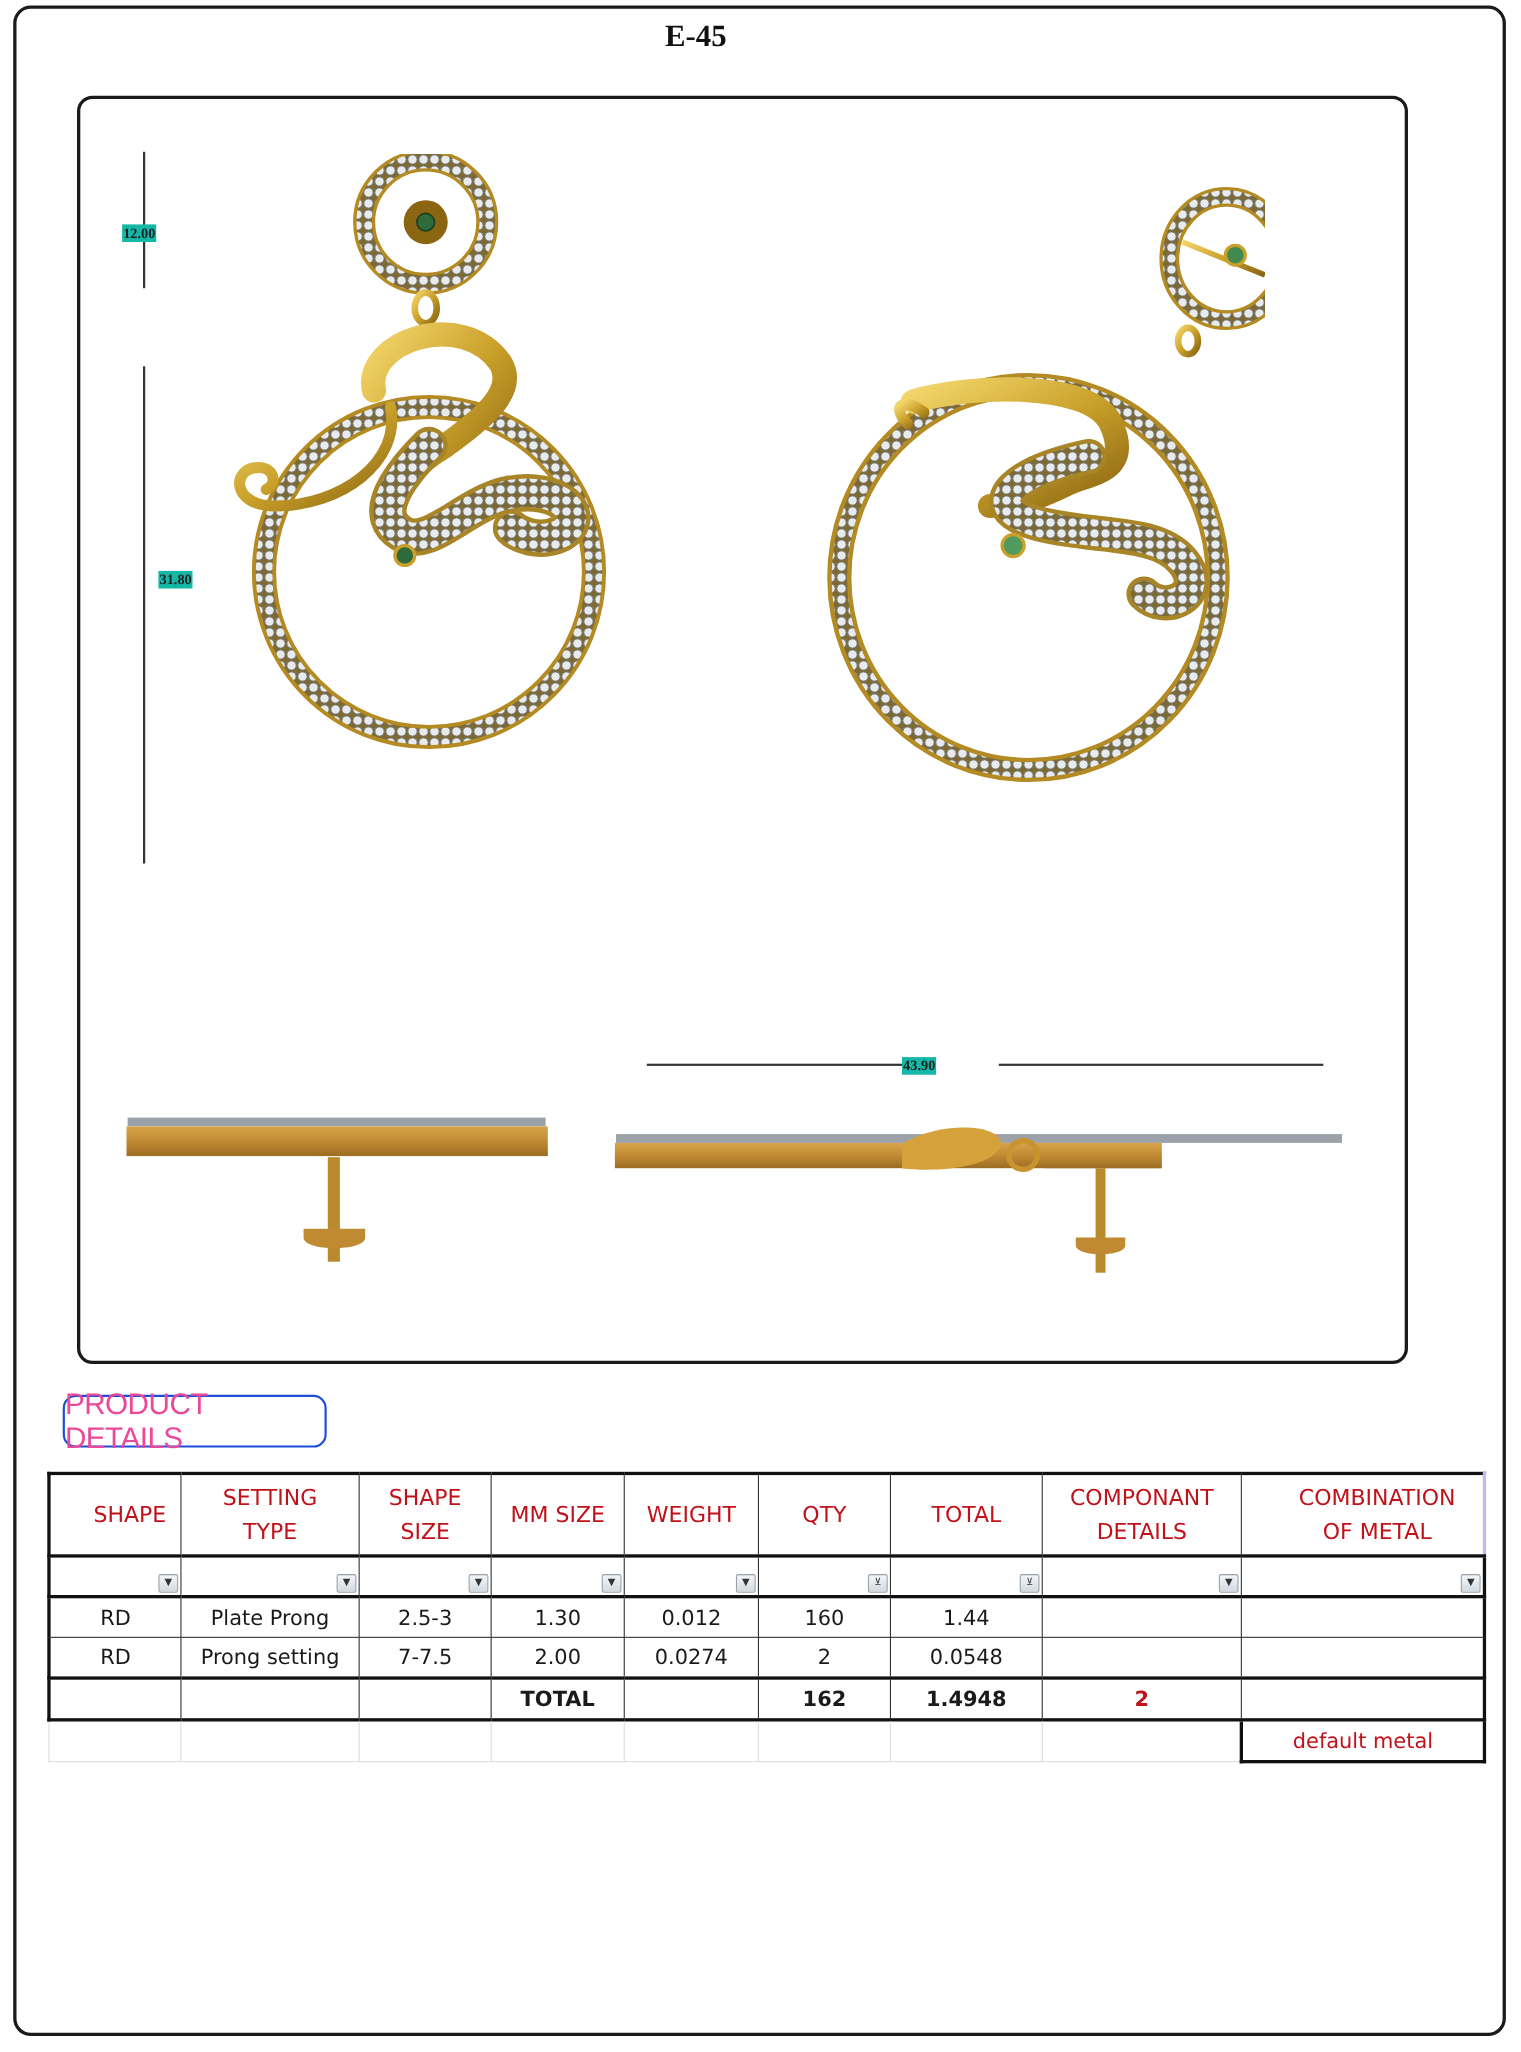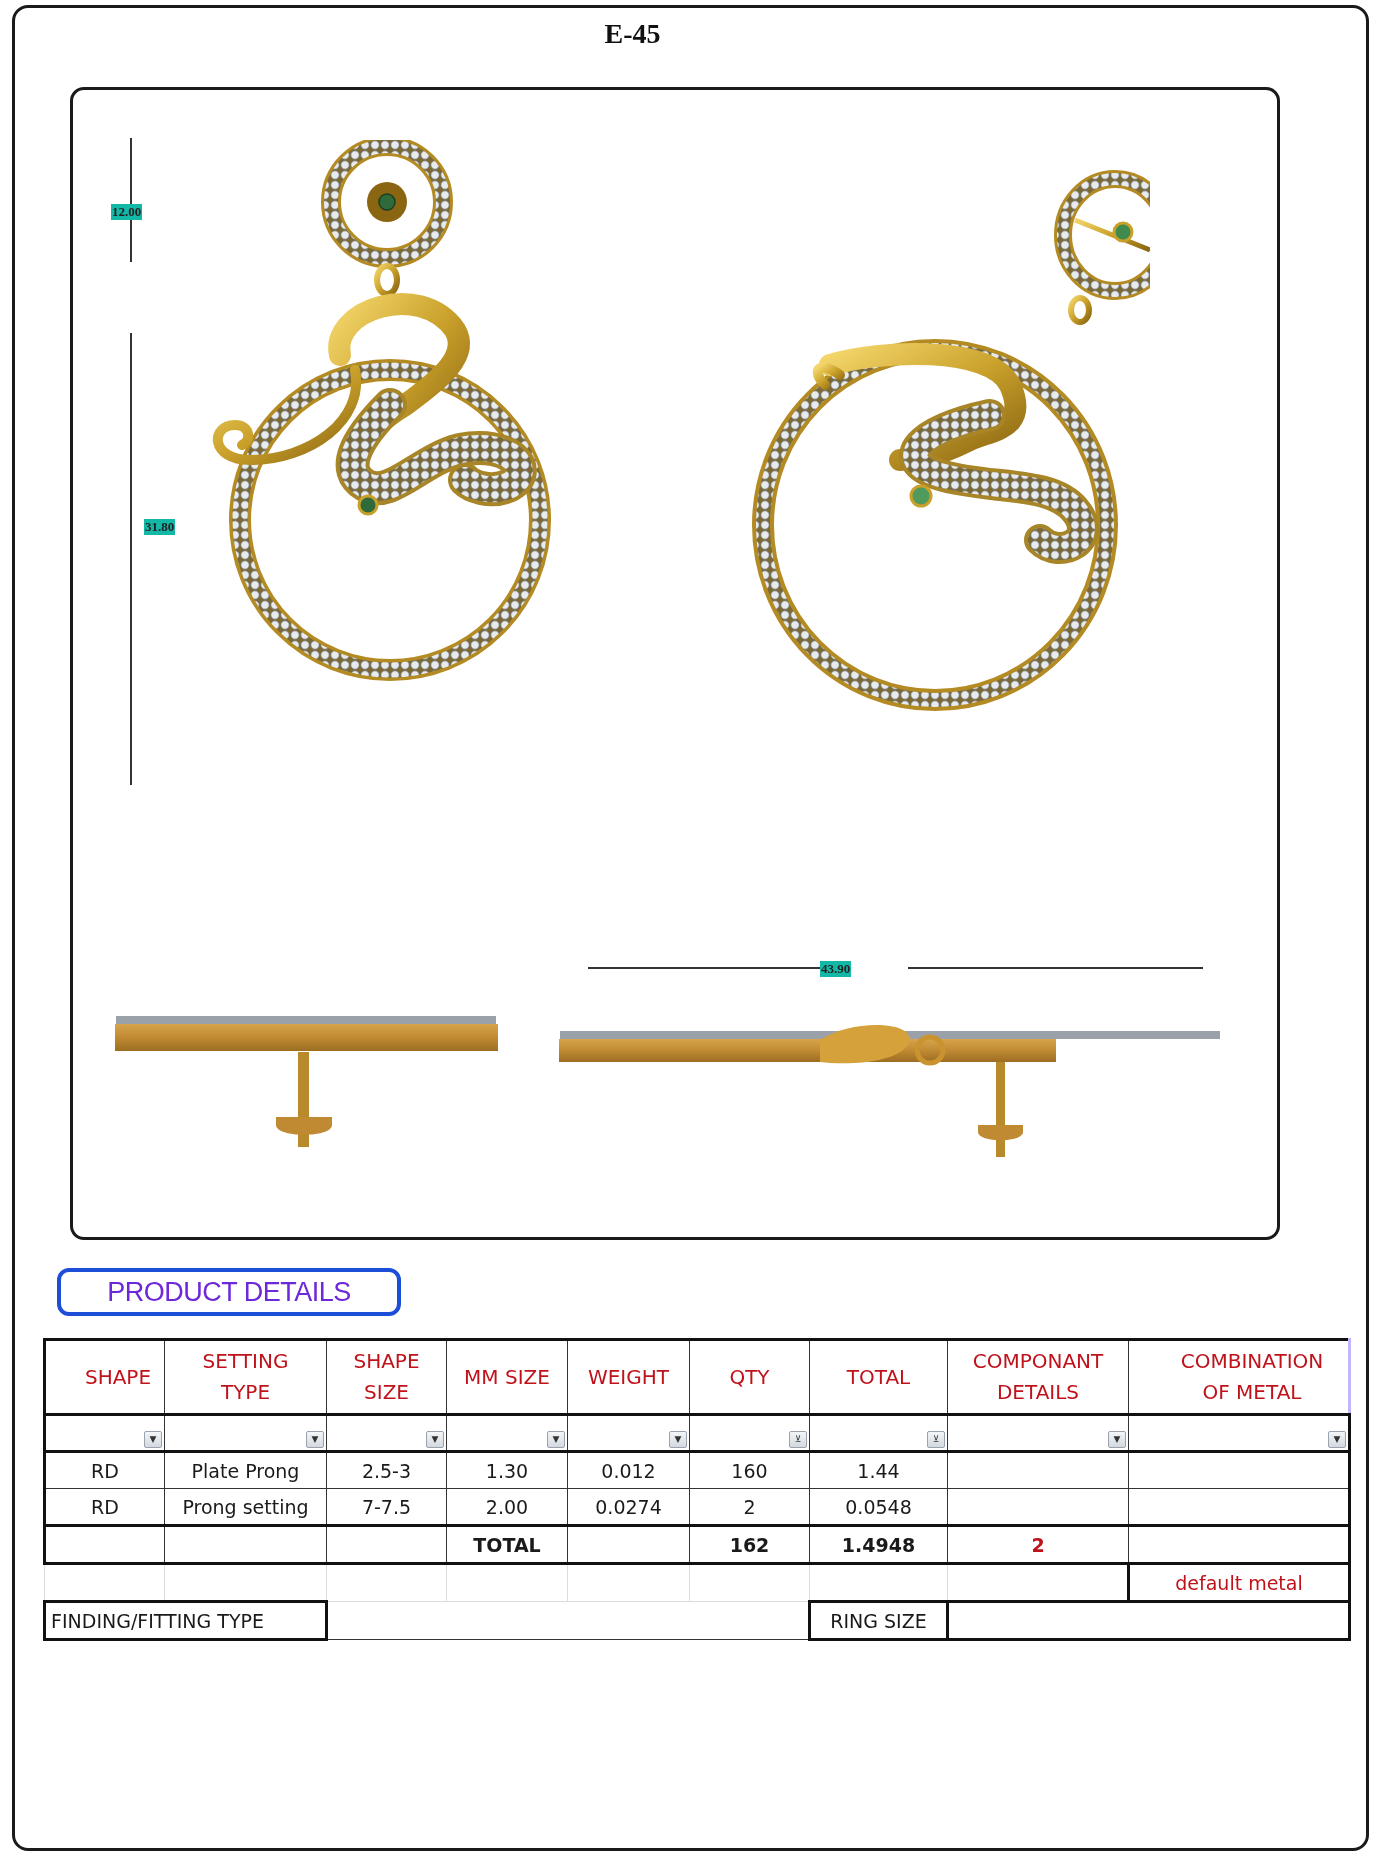--- a/index.html
+++ b/index.html
@@ -9,23 +9,23 @@
                  border: 3px solid #1a1a1a; border-radius: 16px; box-sizing: border-box; }
   .doc-title { position: absolute; left: 0; width: 1265px; top: 18px; text-align: center;
                font-family: "Liberation Serif", serif; font-weight: bold; font-size: 28px; letter-spacing: 0px; }
   .image-panel { position: absolute; left: 70px; top: 87px; width: 1210px; height: 1153px;
                  border: 3px solid #1a1a1a; border-radius: 14px; box-sizing: border-box; background: #fff; }
   .dim-label { position: absolute; font-family: "Liberation Serif", serif; font-weight: bold; font-size: 13px; color: #222; background: #14b8a6; padding: 0 1px; }
   .vline { position: absolute; width: 2px; background: #333; }
   .hline { position: absolute; height: 2px; background: #333; }
   .render { position: absolute; }
 
-  .pd-box { position: absolute; left: 57px; top: 1268px; width: 344px; height: 48px; border: 4px solid #1d4ed8;
+  .pd-box { position: absolute; left: 57px; top: 1268px; width: 240px; height: 48px; border: 2px solid #1d4ed8;
             border-radius: 12px; box-sizing: border-box; display: flex; align-items: center; justify-content: center;
-            font-family: "Liberation Sans", sans-serif; font-size: 27px; font-weight: normal; letter-spacing: -0.5px; color: #6d28d9; }
+            font-family: "Liberation Sans", sans-serif; font-size: 27px; font-weight: normal; letter-spacing: -0.5px; color: #ec4899; }
 
   table.spec { position: absolute; left: 43px; top: 1338px; width: 1305px; border-collapse: collapse; table-layout: fixed;
                font-family: "DejaVu Sans", sans-serif; }
   table.spec td { border: 1px solid #333; text-align: center; vertical-align: middle; padding: 0 2px; font-size: 19px; color: #1a1a1a; overflow: hidden; white-space: nowrap; }
   table.spec tr.hdr td { color: #c0121b; font-size: 20px; font-weight: normal; line-height: 31px; white-space: normal; border-top: 3px solid #111; border-bottom: 3px solid #111; }
   table.spec tr.hdr td:first-child { border-left: 3px solid #111; padding-left: 28px; }
   table.spec tr.hdr td:last-child { border-right: 3px solid #c4b5fd; padding-left: 29px; }
   .filter-cell { position: relative; height: 34px; }
   .filter-btn { position: absolute; right: 2px; bottom: 2px; width: 18px; height: 17px; border: 1px solid #9aa3ad; border-radius: 2px;
                 background: linear-gradient(#f4f6f8, #d3d9df); box-sizing: border-box; display: flex; align-items: center; justify-content: center;
@@ -220,20 +220,14 @@
     <td style="border-color:#ddd;"></td>
     <td style="border-color:#ddd;"></td>
     <td style="border-color:#ddd;"></td>
     <td style="border-color:#ddd;"></td>
     <td style="border-color:#ddd;"></td>
     <td style="border-color:#ddd;"></td>
     <td style="border-color:#ddd;"></td>
     <td style="border-color:#ddd;"></td>
     <td class="boxed red">default metal</td>
   </tr>
-  <tr style="height:38px;">
-    <td colspan="2" class="lft boxed">FINDING/FITTING TYPE</td>
-    <td colspan="4" style="border-top:1px solid #ddd;"></td>
-    <td class="boxed">RING SIZE</td>
-    <td colspan="2" class="boxed"></td>
-  </tr>
 </tbody>
   </table>
 
 </body></html>

